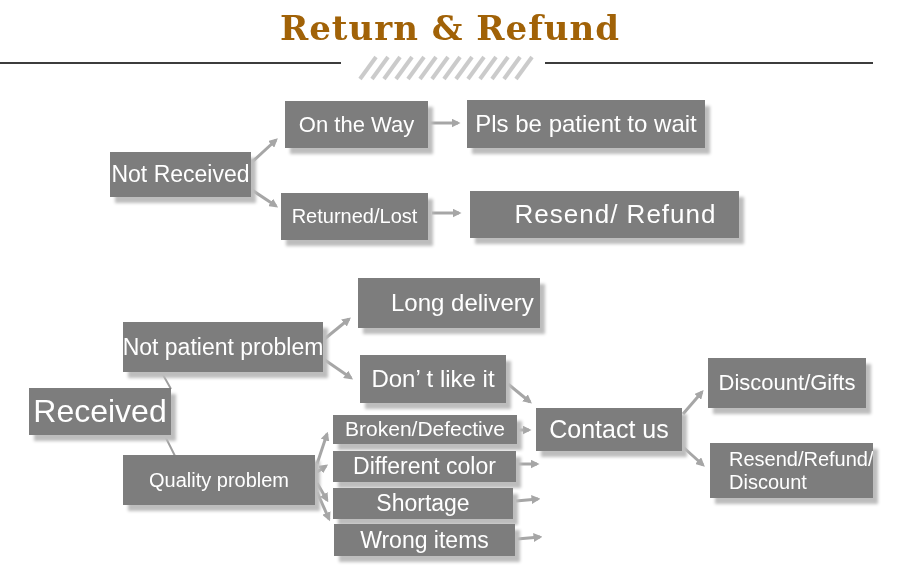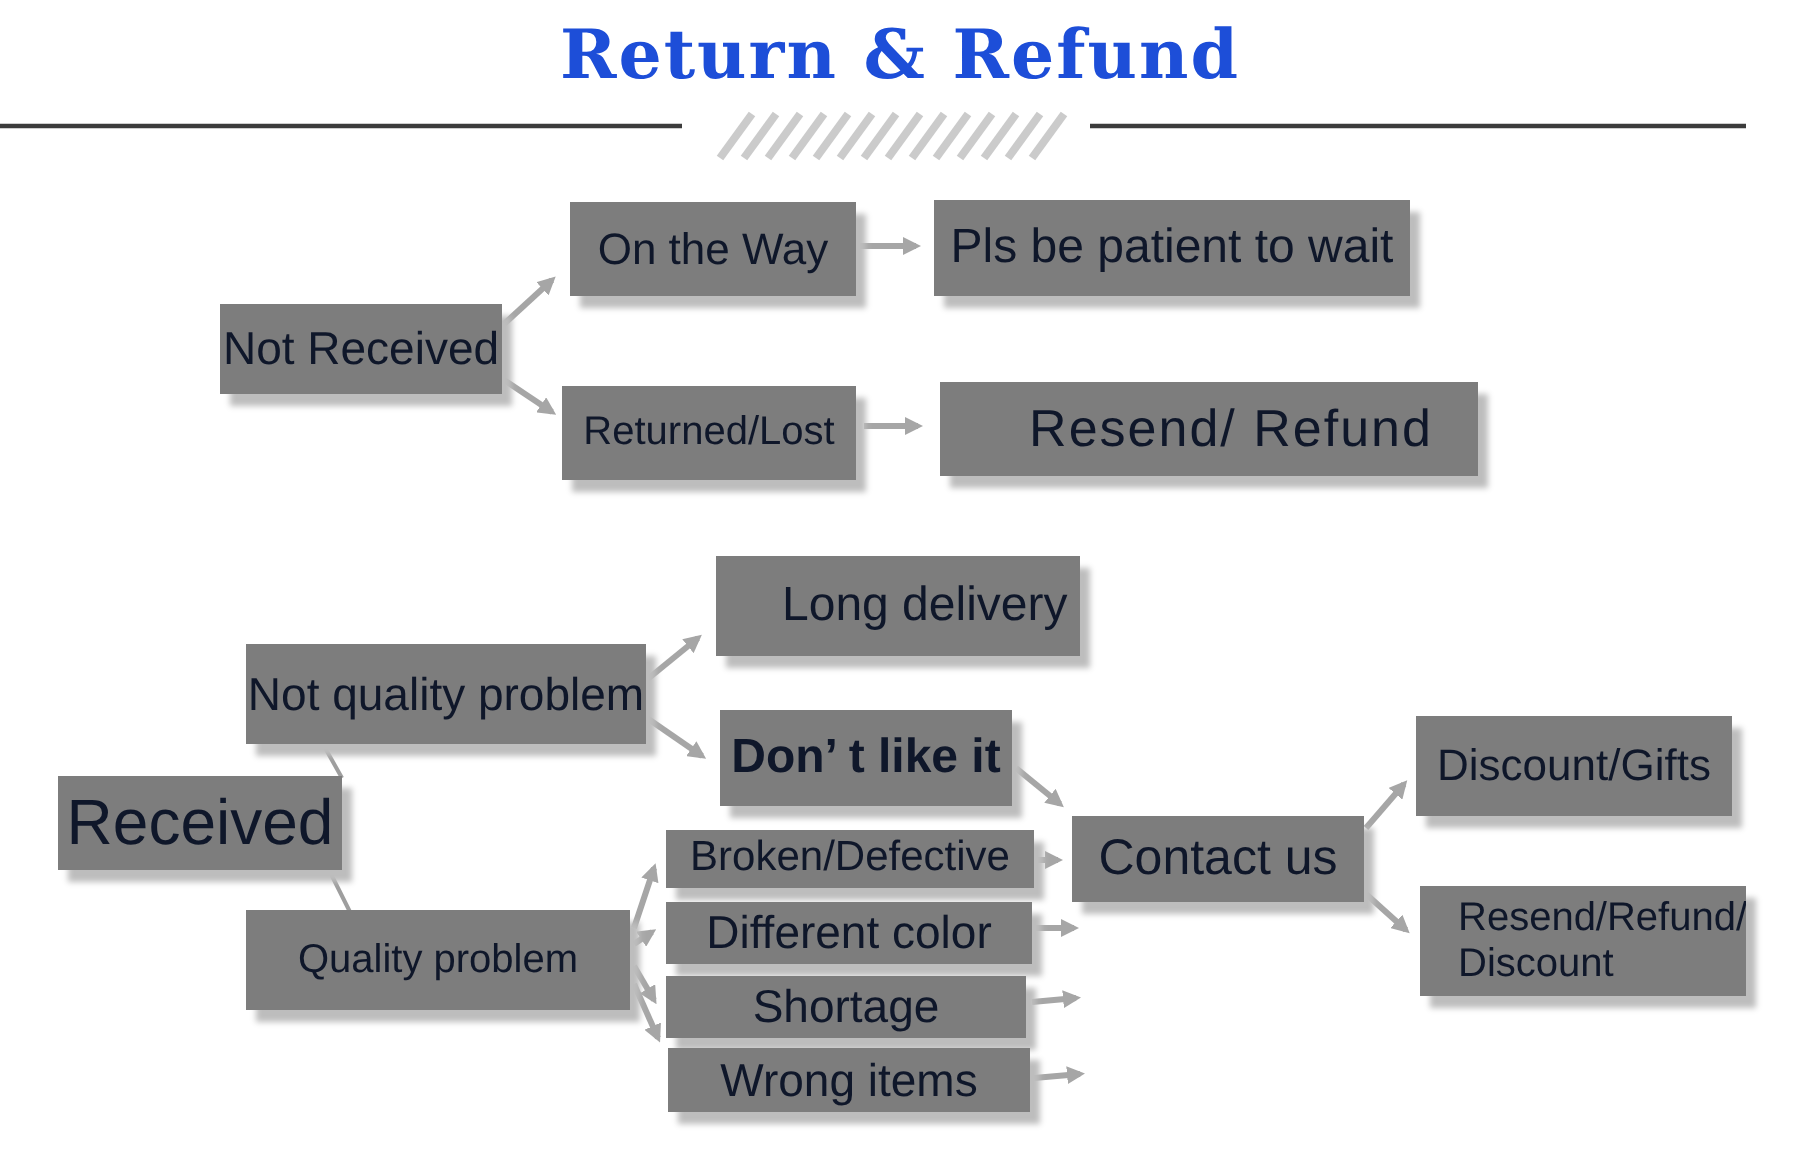--- a/index.html
+++ b/index.html
@@ -4,44 +4,44 @@
 <style>
   html,body{margin:0;padding:0;background:#ffffff;}
   #stage{
     position:relative;width:900px;height:578px;background:#ffffff;overflow:hidden;
     font-family:"Liberation Sans",sans-serif;
   }
   
   .title{
     position:absolute;left:0;right:0;top:8px;text-align:center;
     font-family:"DejaVu Serif","Liberation Serif",serif;font-weight:700;
-    font-size:34px;color:#1d4ed8;letter-spacing:1px;
+    font-size:34px;color:#a16207;letter-spacing:1px;
   }
   
   svg.layer{position:absolute;left:0;top:0;width:900px;height:578px;}
   .rule{stroke:#3c3c3c;stroke-width:2.2;}
   .hatch{stroke:#cbcbcb;stroke-width:4;}
   .arrow{stroke:#a6a6a6;stroke-width:3;fill:none;}
   .thin{stroke:#9e9e9e;stroke-width:2;fill:none;}
   
   .node{
     position:absolute;display:flex;align-items:center;justify-content:center;
-    background:#7d7d7d;color:#0f172a;box-shadow:5px 6px 3px #bdbdbd;
+    background:#7d7d7d;color:#ffffff;box-shadow:5px 6px 3px #bdbdbd;
     white-space:nowrap;overflow:hidden;z-index:2;line-height:1.05;
   }
   #n-not-received   {left:110px;top:152px;width:141px;height:45px;font-size:23px;}
   #n-on-the-way     {left:285px;top:101px;width:143px;height:47px;font-size:22px;}
   #n-pls-wait       {left:467px;top:100px;width:238px;height:48px;font-size:24px;}
   #n-returned-lost  {left:281px;top:193px;width:147px;height:47px;font-size:20px;}
   #n-resend-refund  {left:470px;top:191px;width:247px;height:47px;font-size:26px;letter-spacing:1px;padding-left:22px;}
   #n-received       {left:29px; top:388px;width:142px;height:47px;font-size:32px;}
   #n-not-quality    {left:123px;top:322px;width:200px;height:50px;font-size:23px;}
   #n-quality        {left:123px;top:455px;width:192px;height:50px;font-size:20px;}
   #n-long-delivery  {left:358px;top:278px;width:145px;height:50px;font-size:24px;justify-content:flex-start;text-indent:-4px;padding-left:37px;}
-  #n-dont-like      {left:360px;top:355px;width:146px;height:48px;font-size:24px;font-weight:bold;}
+  #n-dont-like      {left:360px;top:355px;width:146px;height:48px;font-size:24px;}
   #n-broken         {left:333px;top:415px;width:184px;height:29px;font-size:21px;}
   #n-different      {left:333px;top:451px;width:183px;height:31px;font-size:23px;}
   #n-shortage       {left:333px;top:488px;width:180px;height:31px;font-size:23px;}
   #n-wrong          {left:334px;top:524px;width:181px;height:32px;font-size:23px;}
   #n-contact        {left:536px;top:408px;width:146px;height:43px;font-size:25px;}
   #n-discount       {left:708px;top:358px;width:158px;height:50px;font-size:22px;}
   #n-resend2        {left:710px;top:443px;width:163px;height:55px;font-size:20px;
                      justify-content:flex-start;padding-left:19px;box-sizing:border-box;
                      white-space:pre-line;line-height:1.15;}
 </style>
@@ -113,21 +113,21 @@
     </g>
   </svg>
 
   <div class="node" id="n-not-received">Not Received</div>
   <div class="node" id="n-on-the-way">On the Way</div>
   <div class="node" id="n-pls-wait">Pls be patient to wait</div>
   <div class="node" id="n-returned-lost">Returned/Lost</div>
   <div class="node" id="n-resend-refund">Resend/ Refund</div>
 
   <div class="node" id="n-received">Received</div>
-  <div class="node" id="n-not-quality">Not quality problem</div>
+  <div class="node" id="n-not-quality">Not patient problem</div>
   <div class="node" id="n-quality">Quality problem</div>
   <div class="node" id="n-long-delivery">Long delivery</div>
   <div class="node" id="n-dont-like">Don’ t like it</div>
   <div class="node" id="n-broken">Broken/Defective</div>
   <div class="node" id="n-different">Different color</div>
   <div class="node" id="n-shortage">Shortage</div>
   <div class="node" id="n-wrong">Wrong items</div>
   <div class="node" id="n-contact">Contact us</div>
   <div class="node" id="n-discount">Discount/Gifts</div>
   <div class="node" id="n-resend2">Resend/Refund/

